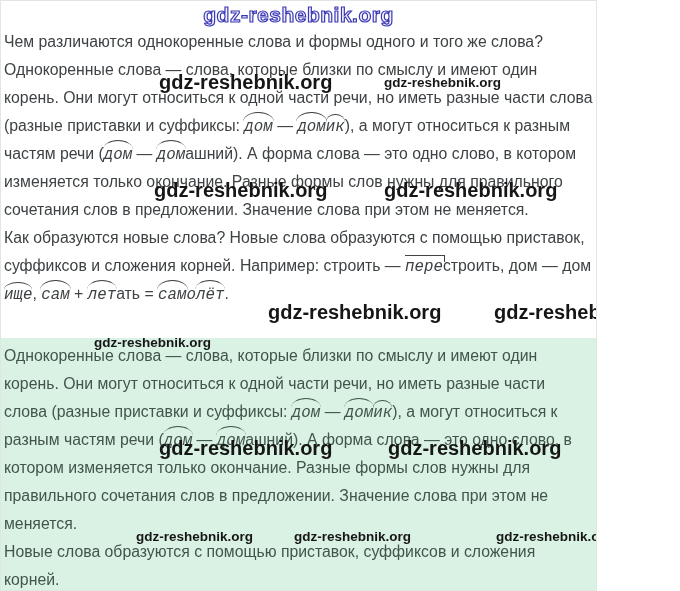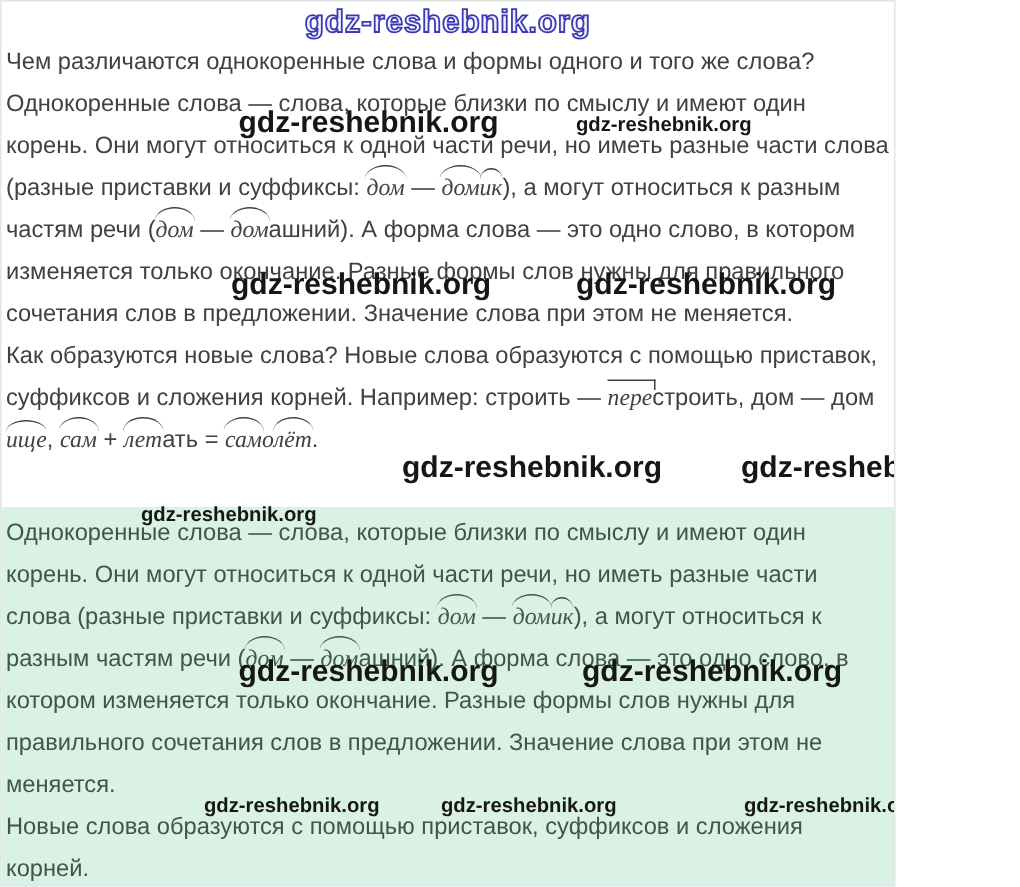--- a/index.html
+++ b/index.html
@@ -25,21 +25,21 @@
   }
   .textblock{
     position:absolute;left:3px;
     font-size:15.8px;line-height:28px;
   }
   #white-text{top:27px;right:3px;color:#3e4244;}
   #green-text{top:341px;right:14px;color:#42544c;}
   .textblock p{margin:0;}
   
   .run-root,.run-suffix,.run-prefix,.run-italic,.run-ending{
-    font-family:Liberation Serif, serif;font-style:italic;
+    font-family:Liberation Mono, monospace;font-style:italic;
   }
   .run-root,.run-suffix,.run-prefix{
     position:relative;display:inline-block;line-height:1;
   }
   .run-root::before{
     content:"";position:absolute;left:-1px;right:-1px;top:-8px;height:9px;
     border-top:1.8px solid currentColor;
     border-radius:50% 50% 0 0 / 100% 100% 0 0;
   }
   .run-suffix::before{

